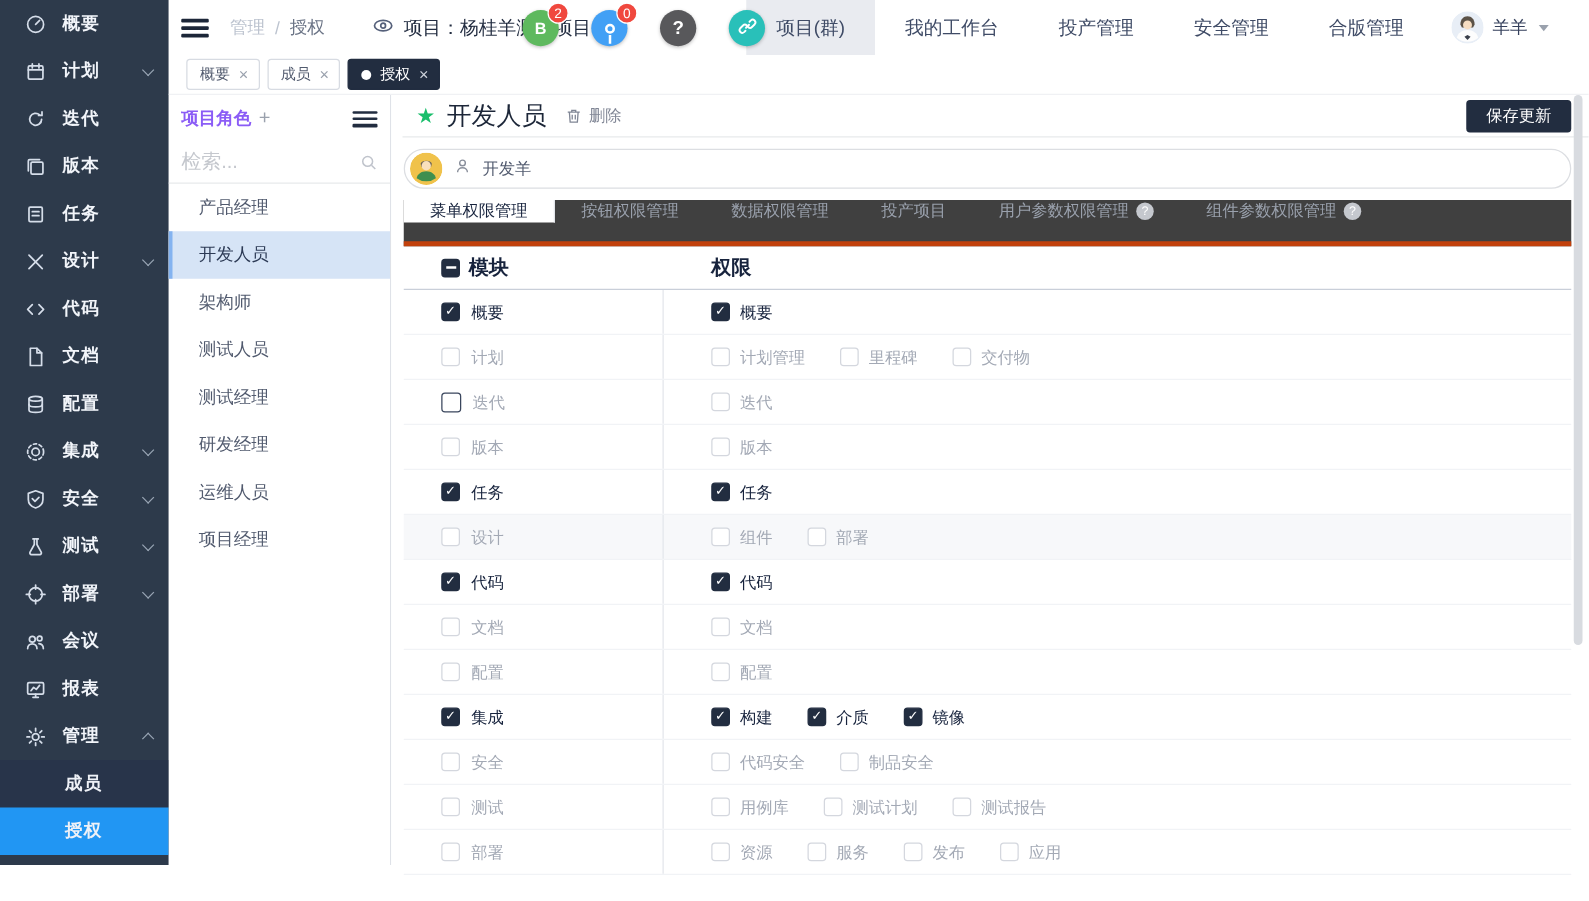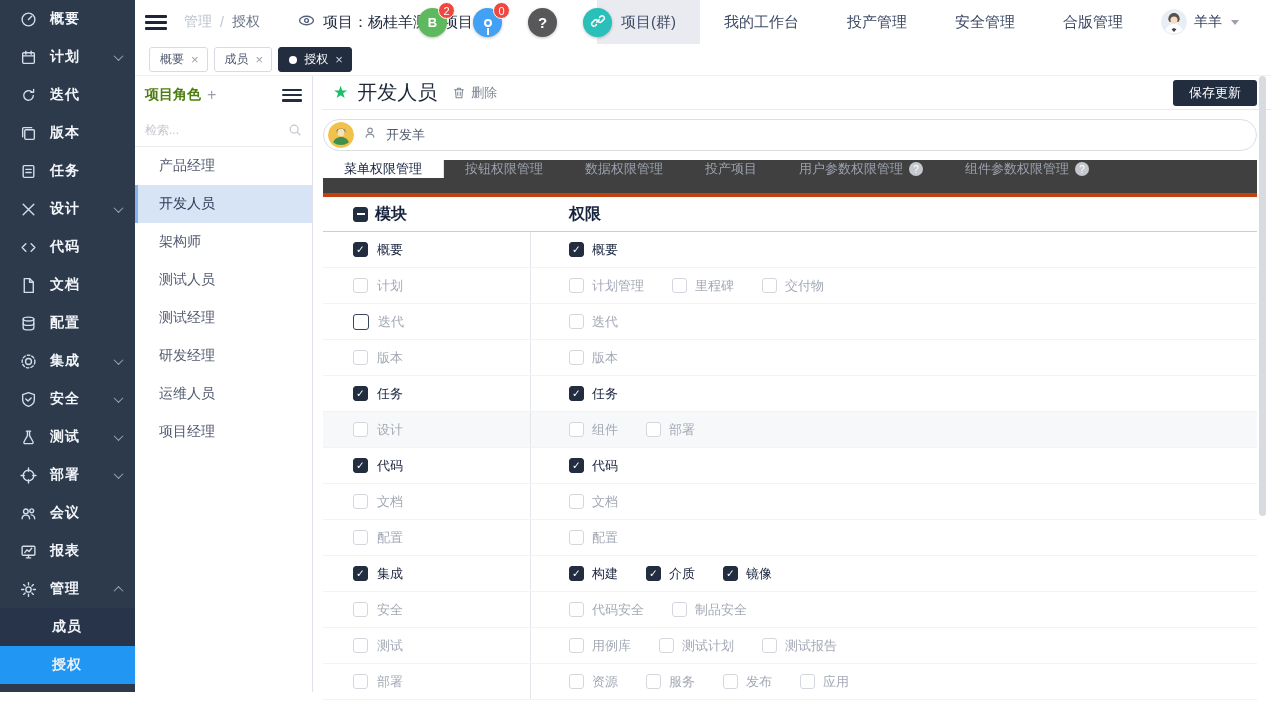--- a/index.html
+++ b/index.html
@@ -53,26 +53,26 @@
 .ptab{height:25px;display:flex;align-items:center;gap:7px;padding:0 8px 0 10px;border:1px solid #d7dbe2;border-radius:3px;background:#fff;font-size:12px;color:#515a6e;cursor:pointer}
 .ptab .x{color:#9aa1ad;font-size:13px;line-height:1}
 .ptab.active{background:#222d40;border-color:#222d40;color:#fff}
 .ptab.active .x{color:#cfd3dc}
 .dot{width:8px;height:8px;border-radius:50%;background:#fff}
 
 
 .content{flex:1;display:flex;min-height:0;background:#fff}
 .roles{width:178px;flex-shrink:0;border-right:1px solid #dfe2e8}
 .role-head{height:38px;display:flex;align-items:center;padding:0 10px 0 10px}
-.role-title{font-size:14px;font-weight:bold;color:#4d7c0f}
+.role-title{font-size:14px;font-weight:bold;color:#8b5cf6}
 .role-add{color:#9aa1ad;font-size:16px;margin-left:6px;cursor:pointer}
 .role-burger{margin-left:auto;width:20px;height:13px;display:flex;flex-direction:column;justify-content:space-between;cursor:pointer}
 .role-burger i{height:2.6px;background:#222d40;border-radius:1px}
 .role-search{height:33px;display:flex;align-items:center;border-bottom:1px solid #e8eaec;padding:0 10px;gap:6px}
-.role-search input{border:none;outline:none;flex:1;font-size:12px;color:#b91c1c;min-width:0;background:transparent}
+.role-search input{border:none;outline:none;flex:1;font-size:16px;color:#b91c1c;min-width:0;background:transparent}
 .role-search input::placeholder{color:#c5c8ce}
 .role-search svg{width:14px;height:14px;stroke:#c0c4cc;fill:none;stroke-width:1.4;flex-shrink:0}
 .role-item{height:38px;display:flex;align-items:center;padding-left:24px;font-size:14px;color:#515a6e;cursor:pointer}
 .role-item.selected{background:#d6e4f6;border-left:3px solid #84b3f0;padding-left:21px;color:#2c3a55}
 
 
 .main{flex:1;min-width:0;position:relative;padding-left:9px;background:#fff}
 .title-row{height:34px;display:flex;align-items:center;border-bottom:1px solid #e8eaec;padding:0 14px 0 11px}
 .star{color:#19be6b;font-size:17px;margin-right:9px}
 .h1{font-size:20px;color:#1c2638}

